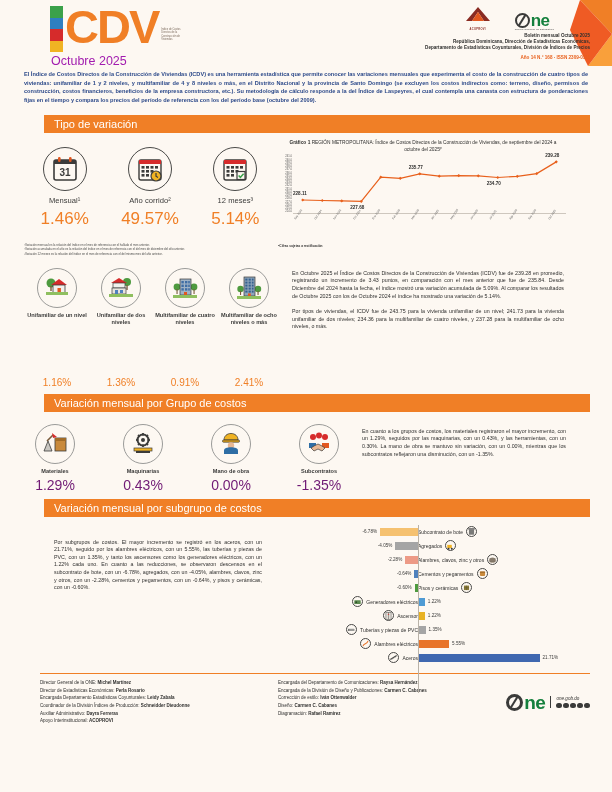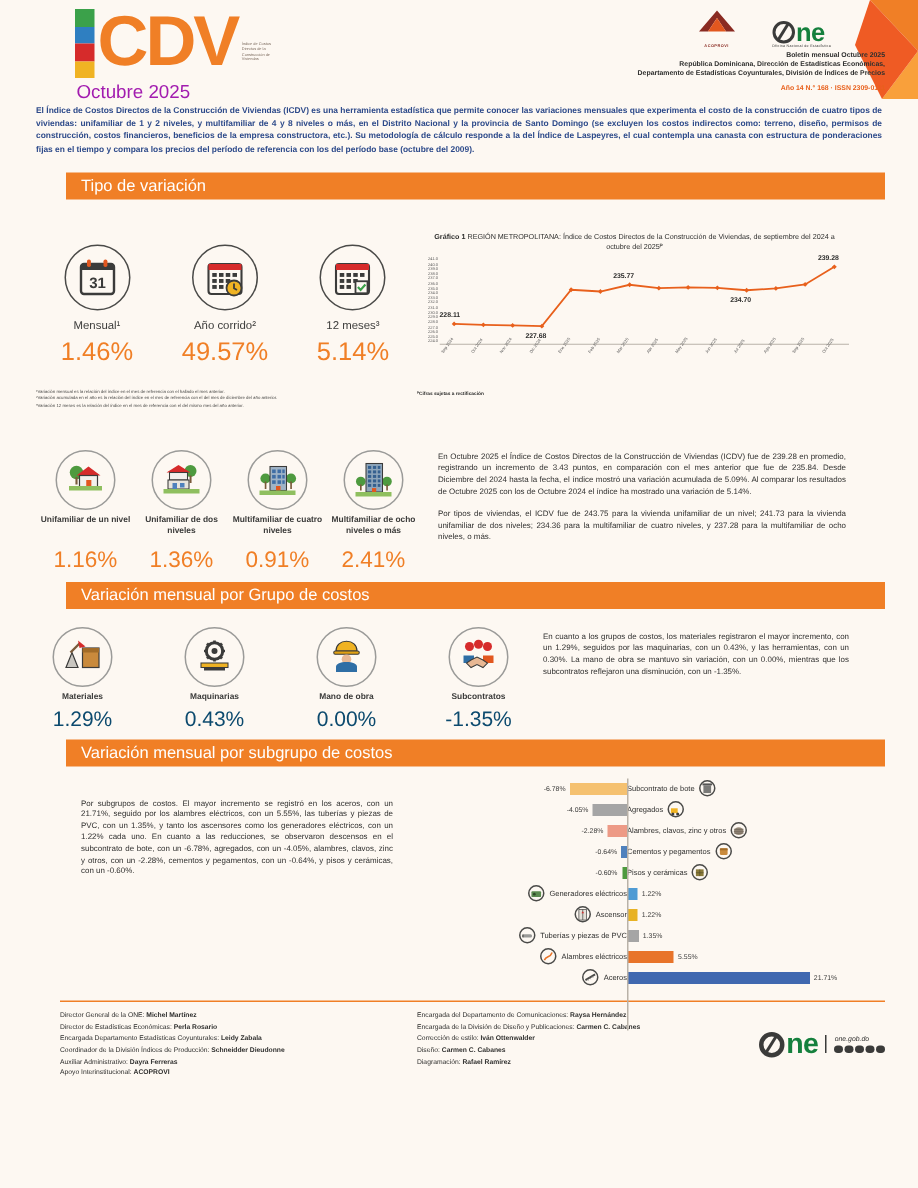--- a/index.html
+++ b/index.html
@@ -52,21 +52,21 @@
     text-align: justify; padding: 2px 2px 5px 2px;
   }
 
   
   .sec-bar {
     background: #f07f26; color: #ffffff; font-size: 11px;
     padding: 3px 0 3px 10px; margin: 6px 22px 0 44px;
   }
 
   
-  .sec1 { display: flex; padding: 16px 22px; }
+  .sec1 { display: flex; padding: 0 22px; }
   .kpi-col { width: 256px; padding-top: 14px; }
   .kpi-row { display: flex; justify-content: space-around; }
   .kpi { text-align: center; width: 80px; }
   .kpi-ico {
     width: 44px; height: 44px; border-radius: 50%; border: 1.6px solid #4a4a48;
     margin: 0 auto 5px auto; display: flex; align-items: center; justify-content: center;
     background: #fdf8f2;
   }
   .kpi-label { font-size: 7.6px; color: #3b3b3a; }
   .kpi-val { font-size: 17px; color: #f07f26; margin-top: 4px; }
@@ -87,34 +87,34 @@
   .dlabel { position: absolute; font-size: 4.6px; font-weight: bold; color: #2f2f2e; white-space: nowrap; }
 
   
   .sec2 { display: flex; padding: 0 22px; }
   .tipo-col { width: 262px; padding-top: 12px; }
   .tipo-row { display: flex; justify-content: space-between; padding: 0 4px; }
   .tipo { width: 62px; text-align: center; }
   .tipo-ico { width: 40px; height: 40px; border-radius: 50%; border: 1.4px solid #9b9b99;
               margin: 0 auto 4px auto; display:flex; align-items:center; justify-content:center; background:#fdf8f2;}
   .tipo-label { font-size: 5.6px; color: #3b3b3a; font-weight: bold; line-height: 7px; min-height: 21px;}
-  .tipo-val { font-size: 15px; color: #f07f26; }
+  .tipo-val { font-size: 10px; color: #f07f26; margin-top: 44px; }
   .narr { width: 284px; padding: 14px 4px 0 8px; font-size: 5.3px; line-height: 7.8px;
           color: #2f2f2e; text-align: justify; }
   .narr p + p { margin-top: 7px; }
 
   
   .sec3 { display: flex; padding: 0 22px; }
   .grupo-col { width: 330px; padding-top: 12px; }
   .grupo-row { display: flex; justify-content: space-between; padding: 0 2px; }
   .grupo { width: 62px; text-align: center; }
   .grupo-ico { width: 40px; height: 40px; border-radius: 50%; border: 1.4px solid #9b9b99;
               margin: 0 auto 4px auto; display:flex; align-items:center; justify-content:center; background:#fdf8f2;}
   .grupo-label { font-size: 5.6px; color: #3b3b3a; font-weight: bold; }
-  .grupo-val { font-size: 14px; color: #0c4a6e; margin-top: 3px; }
+  .grupo-val { font-size: 14px; color: #701a75; margin-top: 3px; }
   .narr2 { width: 216px; padding: 16px 2px 0 10px; font-size: 5.3px; line-height: 7.8px;
            color: #2f2f2e; text-align: justify; }
 
   
   .sec4 { display: flex; padding: 0 22px; }
   .narr3 { width: 250px; padding: 22px 10px 0 32px; font-size: 5.3px; line-height: 7.6px;
            color: #2f2f2e; text-align: justify; }
   .bars { width: 296px; padding-top: 8px; position: relative; }
   .brow { display: flex; align-items: center; height: 14px; }
   .bleft { width: 146px; display: flex; align-items: center; justify-content: flex-end; gap: 3px; }

